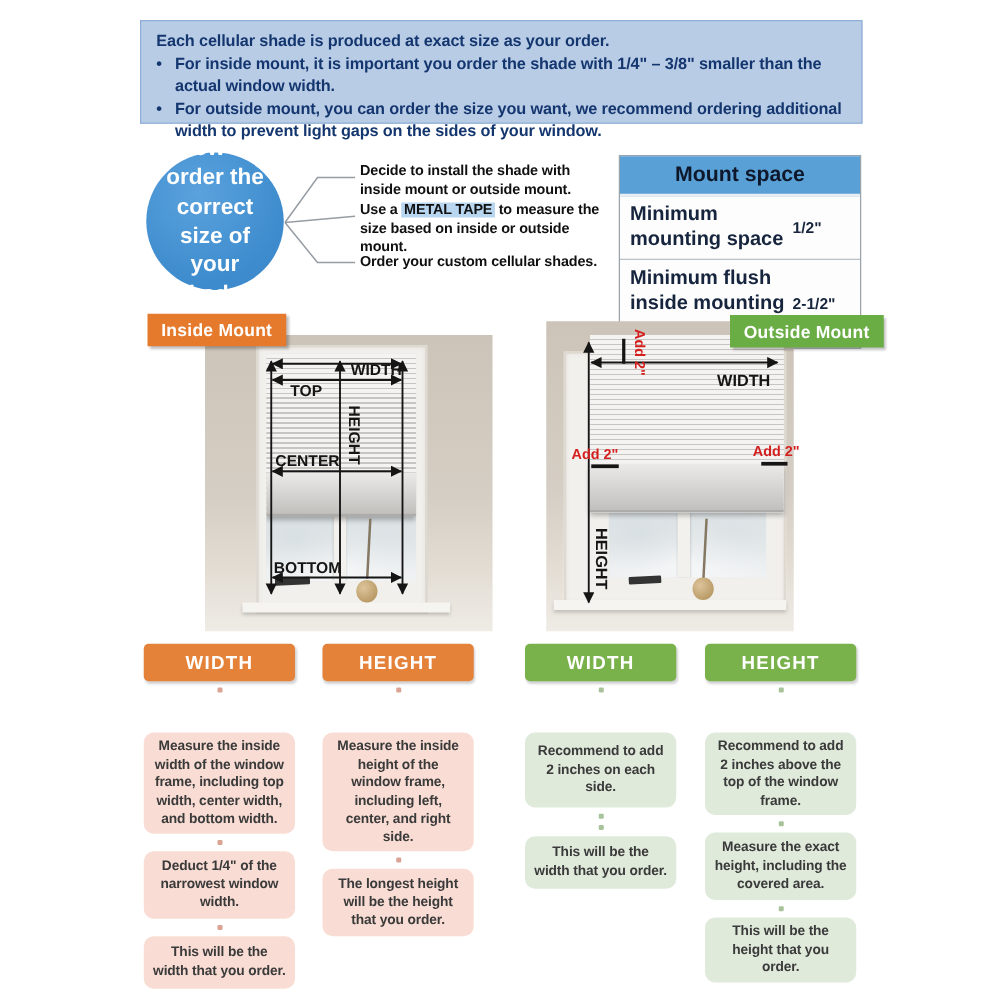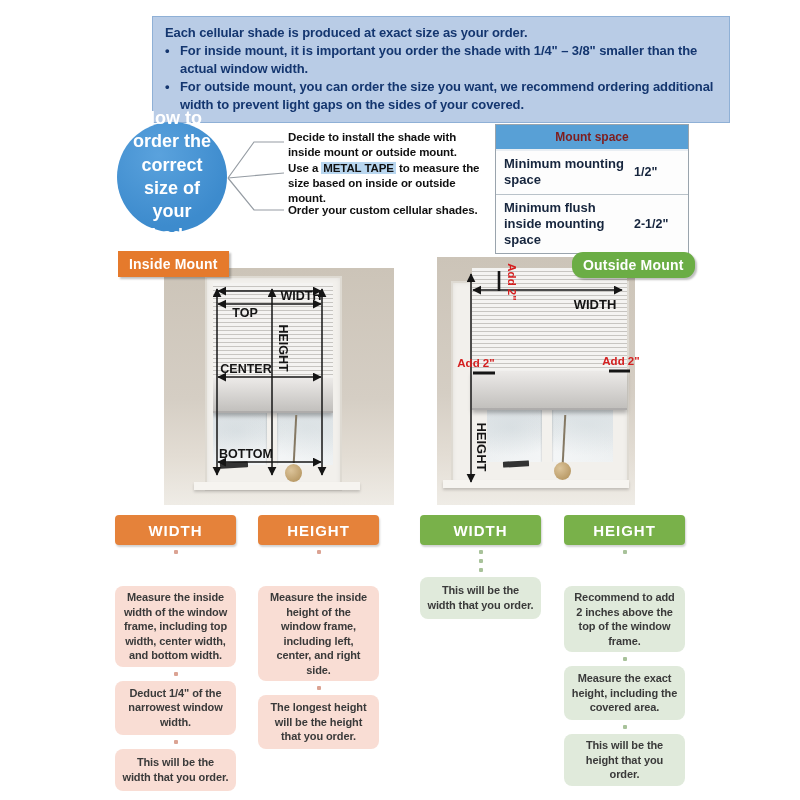--- a/index.html
+++ b/index.html
@@ -1,51 +1,51 @@
 <!DOCTYPE html>
 <html><head>
 <meta charset="utf-8">
 <style>
   html,body{margin:0;padding:0;background:#ffffff;}
   .page{position:relative;width:800px;height:800px;background:#ffffff;overflow:hidden;
         font-family:"Liberation Sans",sans-serif;color:#111;}
   .abs{position:absolute;}
 
   
-  .info-box{left:112px;top:16px;width:578px;height:107px;background:#b9cce6;
+  .info-box{left:112px;top:16px;width:578px;height:83px;background:#b9cce6;
             border:1px solid #8fb0d6;box-sizing:border-box;padding:7px 12px 6px 12px;
-            color:#14366f;font-size:13px;font-weight:bold;line-height:1.38;letter-spacing:-0.1px;margin-left:40px;}
+            color:#14366f;font-size:13px;font-weight:bold;line-height:1.38;letter-spacing:-0.1px;}
   .info-row{display:flex;}
   .info-bullet{width:15px;flex:0 0 15px;}
 
   
   .order-circle{left:117px;top:122px;width:110px;height:110px;border-radius:50%;
                 background:radial-gradient(circle at 38% 30%,#5aa2dd,#3d8bcd 70%);
                 color:#fff;font-size:18px;font-weight:bold;text-align:center;
                 display:flex;align-items:center;justify-content:center;padding:0 14px;box-sizing:border-box;line-height:1.3;}
   .fan-svg{left:226px;top:134px;width:60px;height:84px;}
   .step{left:288px;width:200px;font-size:11.5px;font-weight:bold;color:#101010;line-height:1.3;letter-spacing:-0.1px;}
   .step1{top:130px;} .step2{top:161px;} .step3{top:203px;}
   .hl{background:#b8d6ef;padding:0 2px;}
   .hl:empty{padding:0;background:none;}
 
   
   .mount-table{left:495px;top:124px;width:194px;border:1px solid #9aa4ad;background:#fdfdfd;box-sizing:border-box;}
-  .mount-head{background:#58a0d6;color:#7f1d1d;font-size:12px;font-weight:bold;text-align:center;
+  .mount-head{background:#58a0d6;color:#0f172a;font-size:17px;font-weight:bold;text-align:center;
               padding:5px 0;border-bottom:2px solid #e9eef3;}
   .mount-row{display:flex;align-items:center;padding:5px 8px;min-height:30px;}
   .mount-row + .mount-row{border-top:1px solid #b9c2c9;}
-  .mount-label{flex:1;font-size:13px;font-weight:bold;color:#16253d;line-height:1.25;}
+  .mount-label{flex:1;font-size:16px;font-weight:bold;color:#16253d;line-height:1.25;}
   .mount-value{width:46px;font-size:12.5px;font-weight:bold;color:#16253d;}
 
   
   .badge{color:#fff;font-size:14px;font-weight:bold;padding:5px 11px;letter-spacing:0.2px;
          box-shadow:2px 2px 2px rgba(0,0,0,0.25);white-space:nowrap;z-index:5;}
   .badge-inside{left:118px;top:251px;background:#e57a2c;}
-  .badge-outside{left:572px;top:252px;background:#6bad45;border-radius:11px;}
+  .badge-outside{left:584px;top:252px;background:#6bad45;}
 
   
   .photo{overflow:visible;}
   .photo-inside{left:164px;top:268px;width:230px;height:237px;}
   .photo-outside{left:437px;top:257px;width:198px;height:248px;}
   .ph-wall{position:absolute;inset:0;background:linear-gradient(180deg,#ccc4b8 0%,#d5cec4 55%,#e3ddd4 80%,#efece6 100%);}
   .ph-frame{position:absolute;background:#f2f0ec;box-shadow:inset 0 0 0 2px #dedad2, inset 0 0 6px rgba(0,0,0,0.12);}
   .ph-open{position:absolute;background:#e7eaec;overflow:hidden;}
   .ph-glass{position:absolute;left:0;right:0;
             background:linear-gradient(180deg,#dfe4e7,#eef1f2),radial-gradient(60px 30px at 25% 40%,#c9d2d7,transparent);}
@@ -94,21 +94,21 @@
 <div class="page">
 
   <div class="abs info-box">
     <div>Each cellular shade is produced at exact size as your order.</div>
     <div class="info-row">
       <span class="info-bullet">•</span>
       <span>For inside mount, it is important you order the shade with 1/4" – 3/8" smaller than the actual window width.</span>
     </div>
     <div class="info-row">
       <span class="info-bullet">•</span>
-      <span>For outside mount, you can order the size you want, we recommend ordering additional width to prevent light gaps on the sides of your covered.</span>
+      <span>For outside mount, you can order the size you want, we recommend ordering additional width to prevent light gaps on the sides of your window.</span>
     </div>
   </div>
 
   <div class="abs order-circle">
     <span>How to order the correct size of your shades</span>
   </div>
 
   <svg class="abs fan-svg" viewBox="0 0 60 84">
     <g stroke="#959ca3" stroke-width="1.2" fill="none">
       <polyline points="2,44 28,8 58,8"></polyline>
@@ -234,20 +234,21 @@
     <div class="col-head head-orange">HEIGHT</div>
     <div class="cdot dot-orange"></div>
     <div class="cbox box-pink r1">Measure the inside height of the window frame, including left, center, and right side.</div>
     <div class="cdot dot-orange"></div>
     <div class="cbox box-pink r2">The longest height will be the height that you order.</div>
   </div>
 
   <div class="abs col col3">
     <div class="col-head head-green">WIDTH</div>
     <div class="cdot dot-green"></div>
+    <div class="cbox box-green r1">Recommend to add 2 inches on each side.</div>
     <div class="cdot dot-green"></div>
     <div class="cdot dot-green"></div>
     <div class="cbox box-green r3">This will be the width that you order.</div>
   </div>
 
   <div class="abs col col4">
     <div class="col-head head-green">HEIGHT</div>
     <div class="cdot dot-green"></div>
     <div class="cbox box-green r1">Recommend to add 2 inches above the top of the window frame.</div>
     <div class="cdot dot-green"></div>

